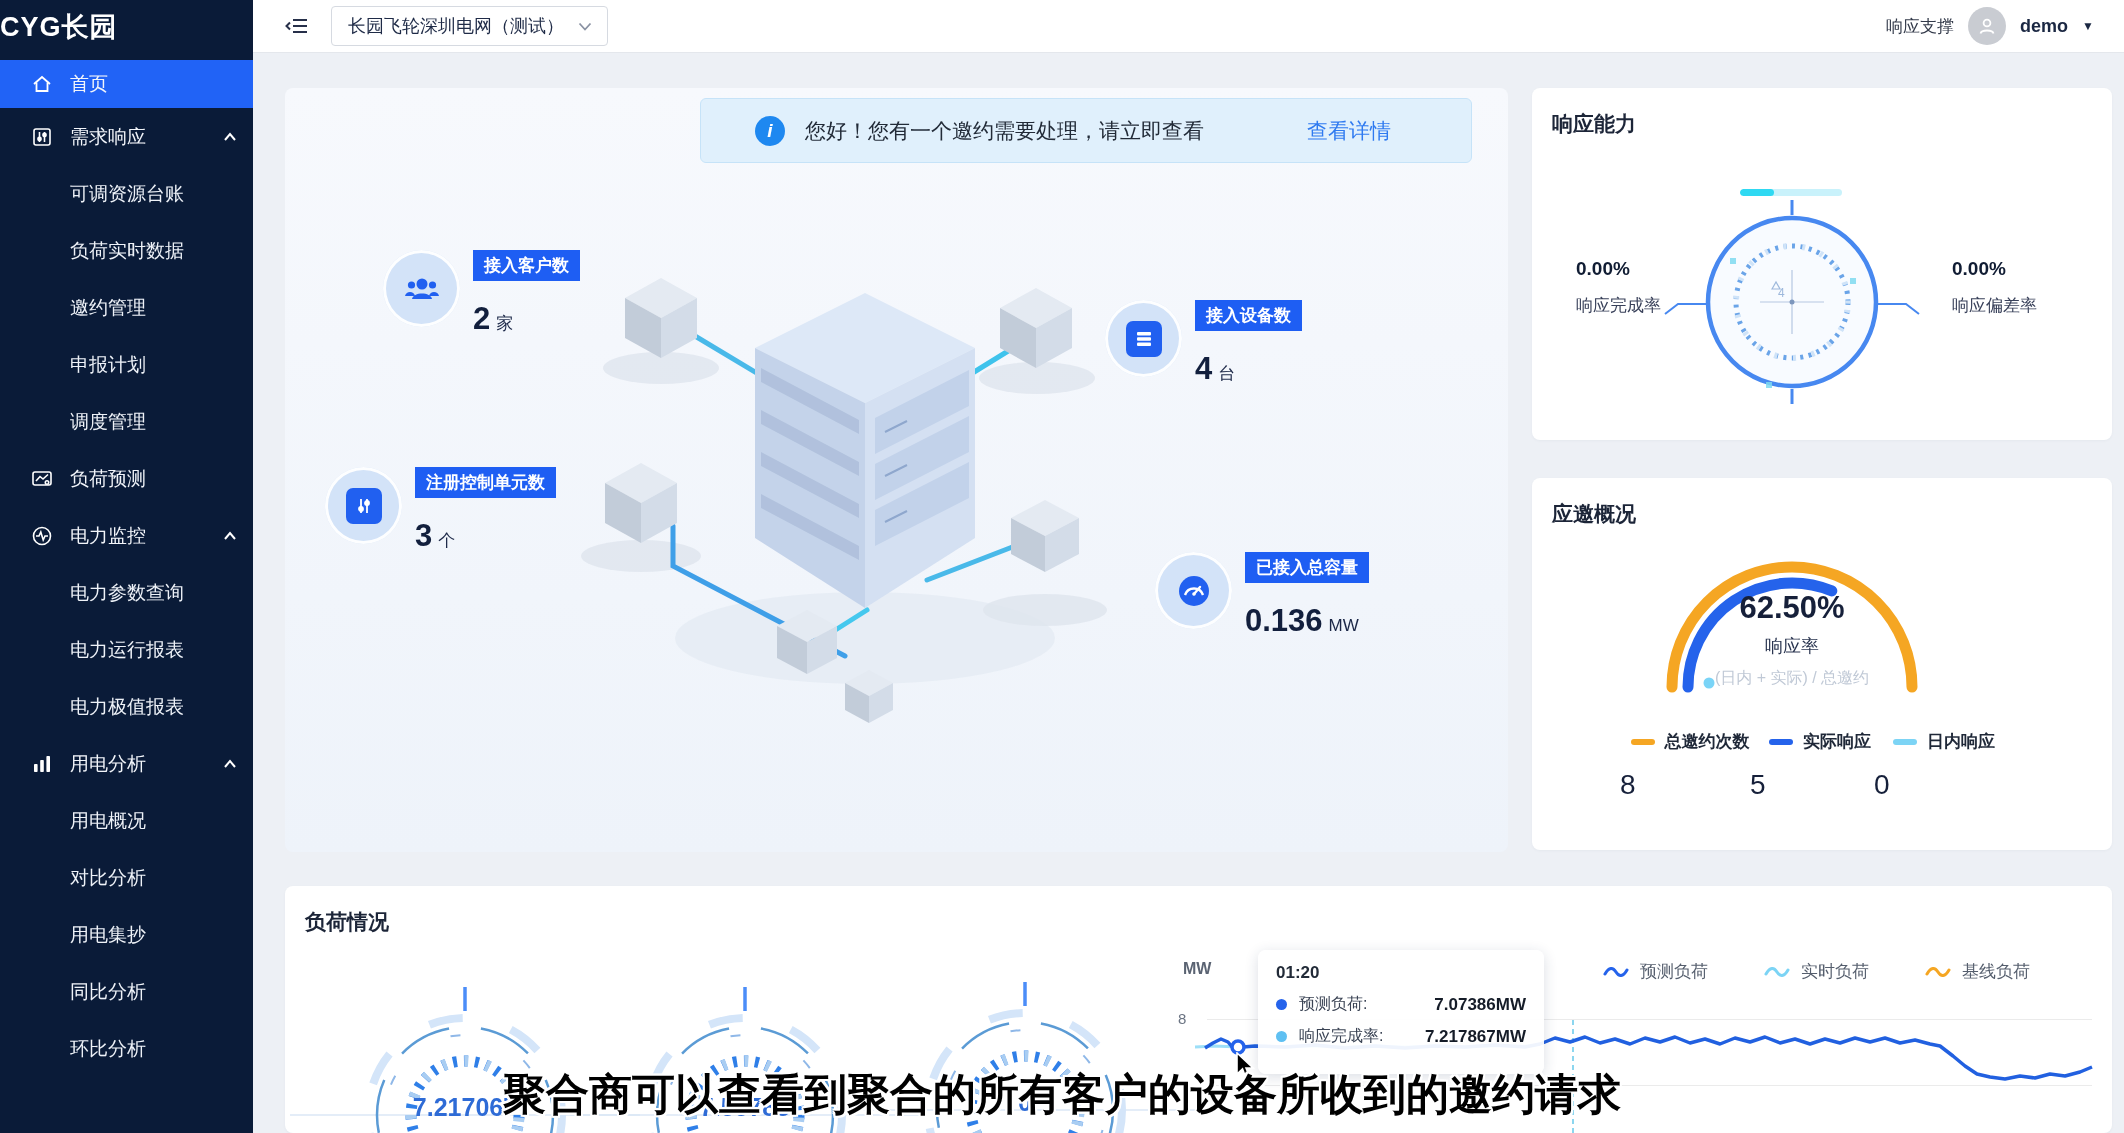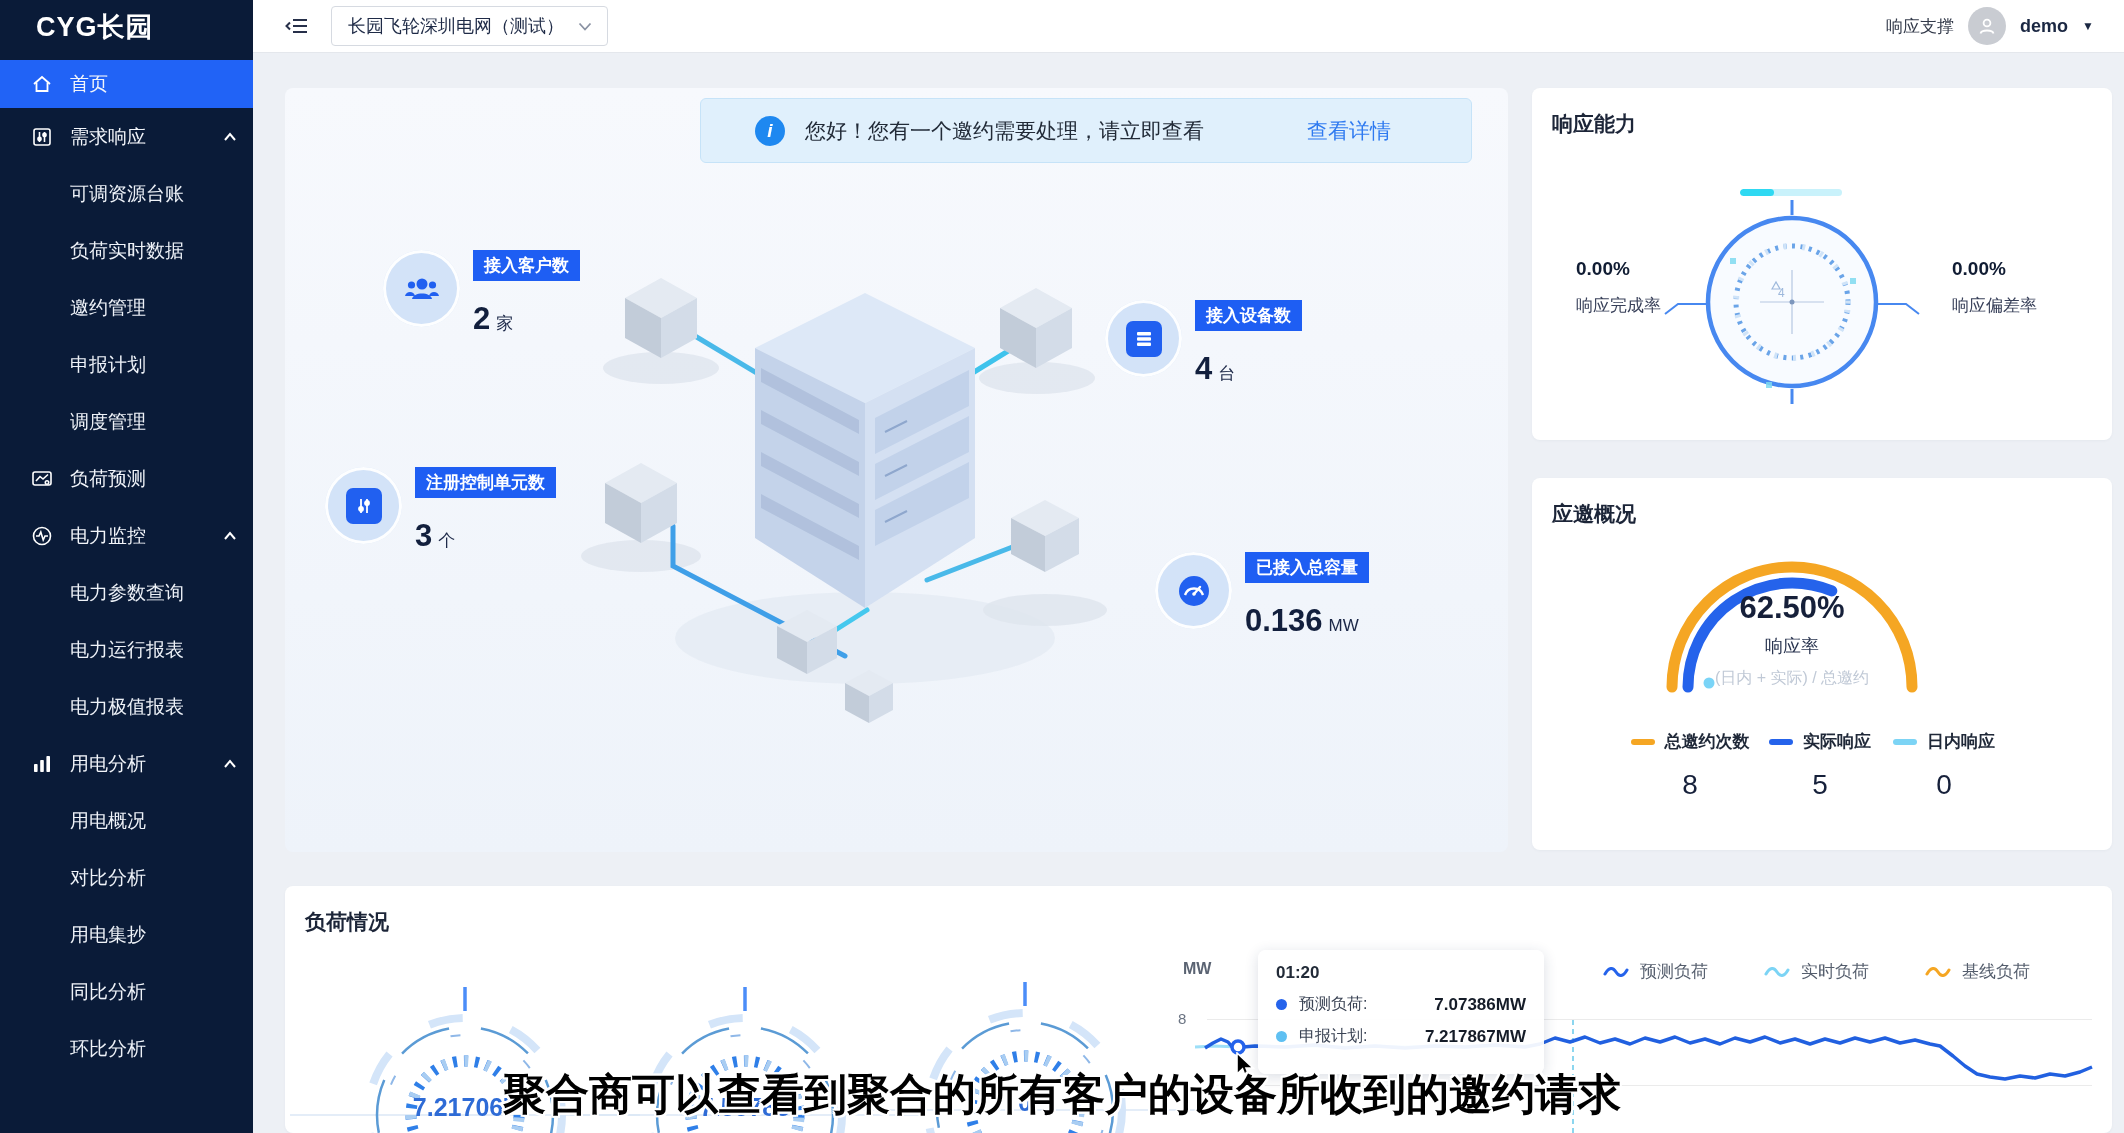--- a/index.html
+++ b/index.html
@@ -1,20 +1,20 @@
 <!DOCTYPE html>
 <html><head>
 <meta charset="utf-8">
 <style>
   html,body{margin:0;padding:0;background:#edf0f5;font-family:"Liberation Sans","DejaVu Sans",sans-serif;}
   .screen{position:relative;width:2124px;height:1133px;overflow:hidden;background:#edf0f5;}
 
   
   .sidebar{position:absolute;left:0;top:0;width:253px;height:1133px;background:#0a1b38;color:#fff;z-index:30;}
-  .logo{height:54px;display:flex;align-items:center;padding-left:36px;font-size:27px;font-weight:bold;letter-spacing:1px;color:#fff;}
+  .logo{height:54px;display:flex;align-items:center;font-size:27px;font-weight:bold;letter-spacing:1px;color:#fff;}
   .nav{margin-top:6px;}
   .nav-item{height:57px;display:flex;align-items:center;padding:0 16px 0 30px;font-size:19px;color:#f2f5fa;cursor:pointer;}
   .nav-item.active{height:48px;background:#2163f6;}
   .nav-item .nicon{width:24px;height:24px;margin-right:16px;display:flex;align-items:center;justify-content:center;flex:none;}
   .nav-item .chev{margin-left:auto;display:flex;align-items:center;}
   .nav-item.sub{padding-left:70px;color:#eef2f8;}
 
   
   .topbar{position:absolute;left:253px;top:0;width:1871px;height:52px;background:#fff;border-bottom:1px solid #e4e7ec;display:flex;align-items:center;z-index:25;}
   .collapse-btn{margin-left:32px;display:flex;align-items:center;cursor:pointer;}
@@ -49,21 +49,21 @@
   .rc-value{font-size:19px;font-weight:bold;color:#101c33;}
   .rc-label{font-size:17px;color:#39415a;margin-top:14px;}
   .cyan-bar{position:absolute;left:208px;top:101px;width:102px;height:7px;border-radius:4px;background:#c9f2fb;overflow:hidden;}
   .cyan-bar i{display:block;width:34px;height:7px;background:#2fd9f2;border-radius:4px;}
 
   
   .card-inv{left:1532px;top:478px;width:580px;height:372px;border-radius:8px;}
   .inv-rate{position:absolute;left:160px;top:112px;width:200px;text-align:center;font-size:31px;font-weight:bold;color:#16203a;}
   .inv-rate-label{position:absolute;left:160px;top:156px;width:200px;text-align:center;font-size:18px;color:#2a3550;}
   .inv-formula{position:absolute;left:110px;top:190px;width:300px;text-align:center;font-size:16px;color:#c0c9d6;}
-  .inv-col{position:absolute;top:252px;width:140px;text-align:center;}
+  .inv-col{position:absolute;top:252px;width:140px;}
   .inv-leg-row{display:flex;align-items:center;justify-content:center;gap:10px;}
   .leg-dash{display:inline-block;width:24px;height:6px;border-radius:3px;flex:none;}
   .inv-leg-label{font-size:17px;font-weight:bold;color:#1f2838;white-space:nowrap;}
   .inv-num{margin-top:16px;font-size:28px;color:#16203a;}
 
   
   .card-load{left:285px;top:886px;width:1827px;height:247px;overflow:hidden;}
   .gauge-val{position:absolute;width:200px;text-align:center;font-size:25px;font-weight:bold;color:#2e6bd6;}
   .mw-label{position:absolute;left:898px;top:74px;font-size:16px;font-weight:bold;color:#5a6372;}
   .y-tick{position:absolute;left:893px;top:124px;font-size:15px;color:#6a7382;}
@@ -505,21 +505,21 @@
 
     <div class="tooltip">
       <div class="tt-time">01:20</div>
       <div class="tt-row">
         <span class="tt-dot blue"></span>
         <span class="tt-label">预测负荷:</span>
         <span class="tt-value">7.07386MW</span>
       </div>
       <div class="tt-row">
         <span class="tt-dot lblue"></span>
-        <span class="tt-label">申报计划:</span>
+        <span class="tt-label">响应完成率:</span>
         <span class="tt-value">7.217867MW</span>
       </div>
     </div>
 
     <svg class="abs" style="left:950px;top:166px;z-index:8;" width="24" height="28" viewBox="0 0 24 28">
       <polygon points="2,1 2,22 7.5,17 11,26 14.5,24.5 11,16 18,16" fill="#000" stroke="#fff" stroke-width="1.6"></polygon>
     </svg>
   </div>
 
   <div class="caption">聚合商可以查看到聚合的所有客户的设备所收到的邀约请求</div>

